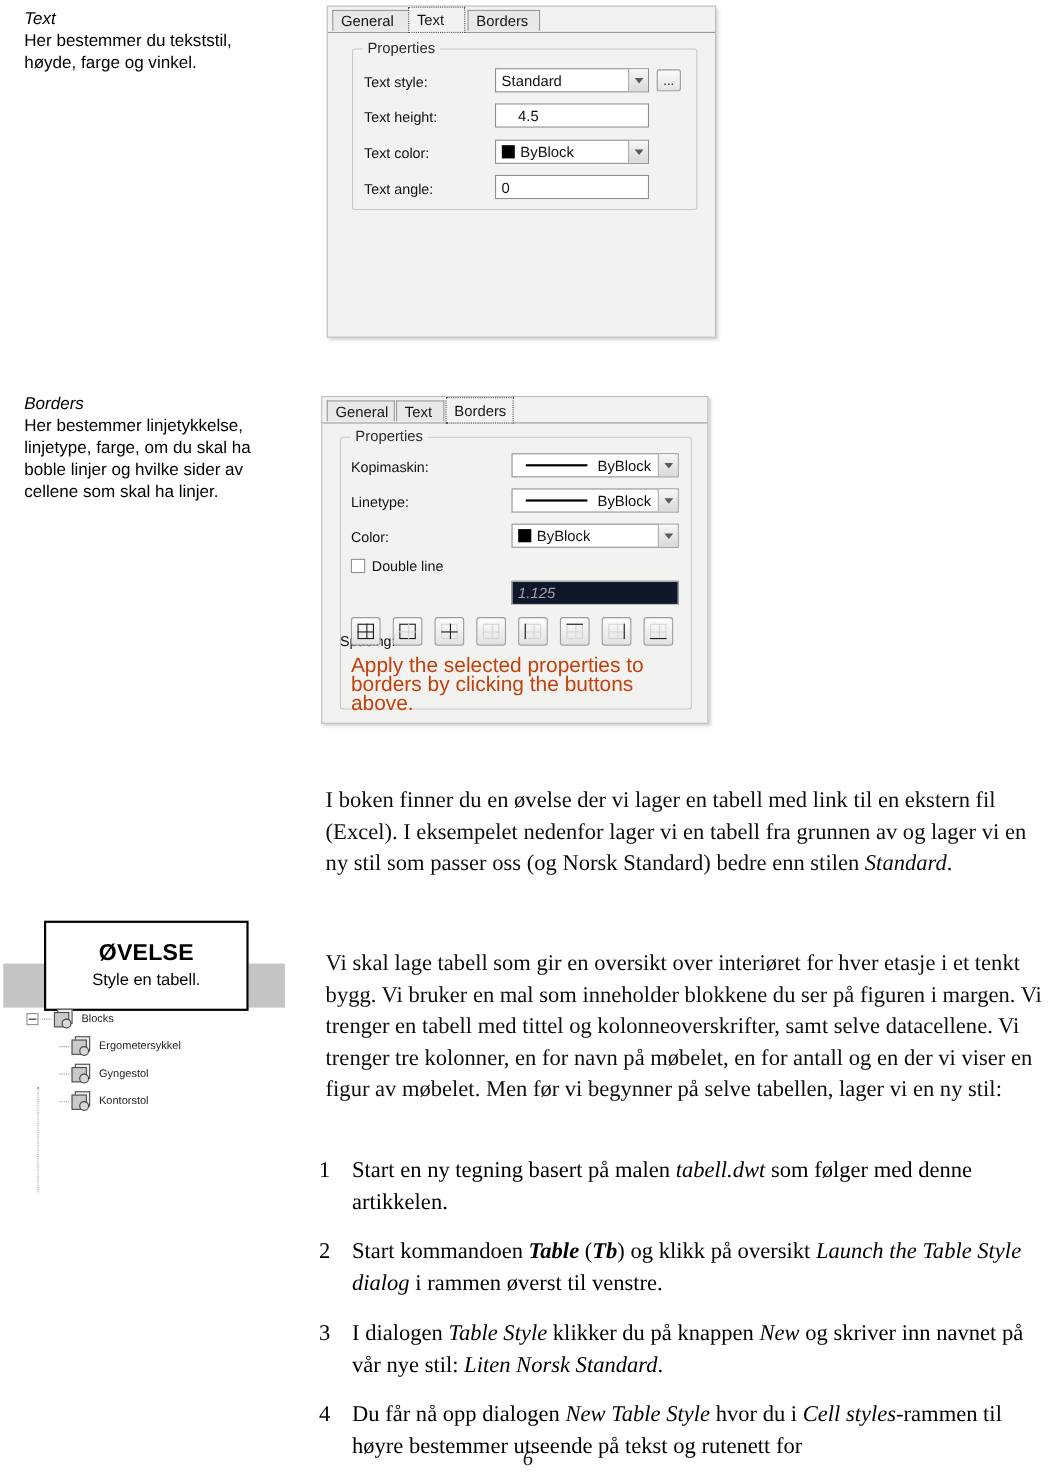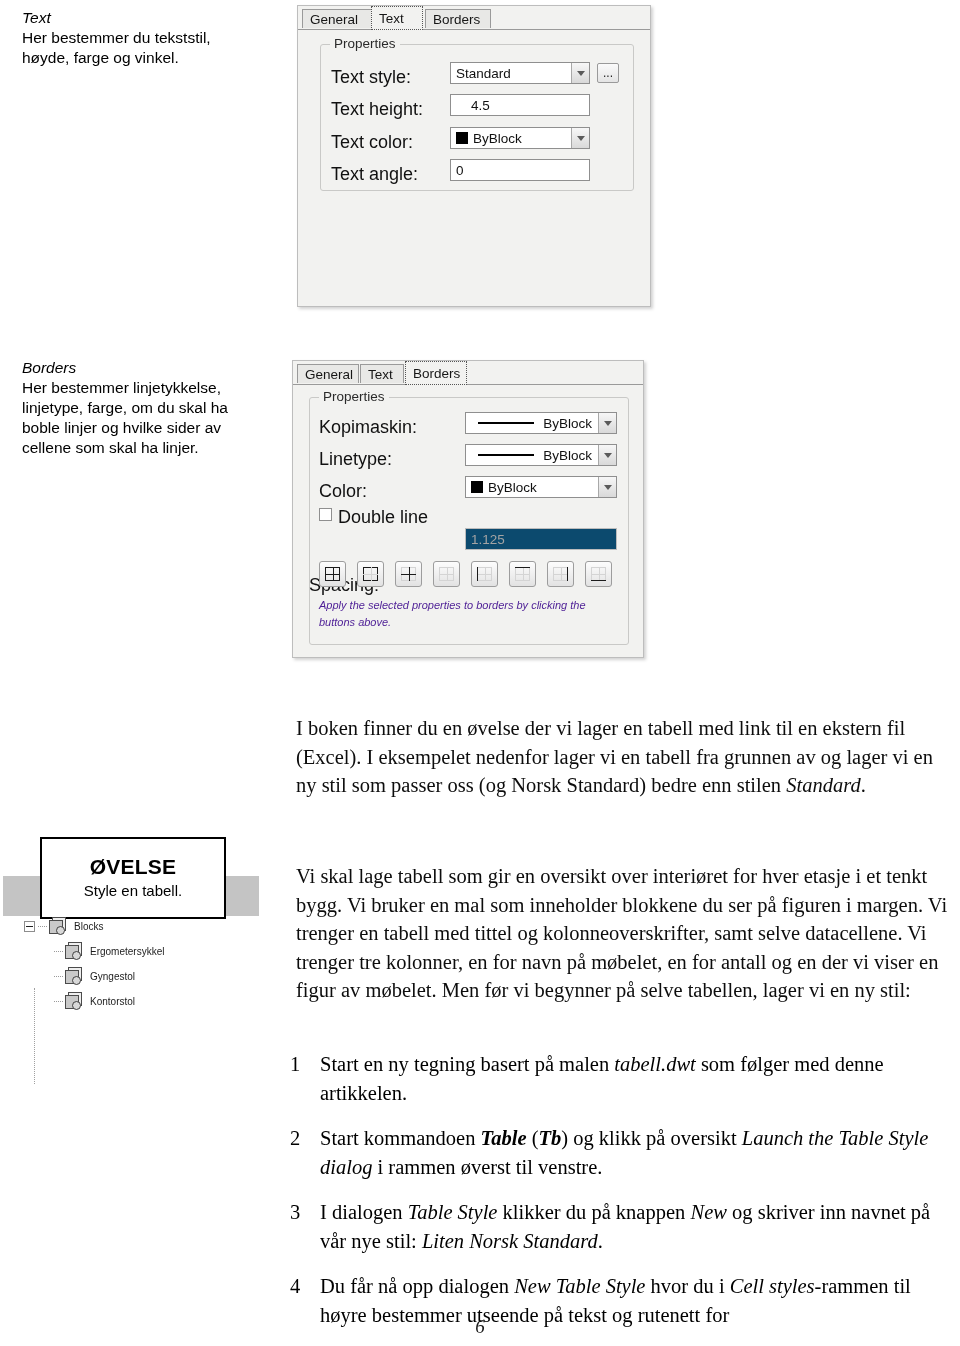--- a/index.html
+++ b/index.html
@@ -75,37 +75,37 @@
     position:absolute;
     top:-9px;left:9px;
     background:#f2f2f0;
     padding:0 4px;
     font-size:13.5px;
     color:#2a2a2a;
   }
 
   .field-label{
     position:absolute;
-    font-size:18px;
+    font-size:13px;
     color:#111;
     white-space:nowrap;
   }
 
   .tbox{
     position:absolute;
     background:#ffffff;
     border:1px solid #8f8f8f;
     box-sizing:border-box;
     font-size:13.5px;
     color:#111;
     display:flex;
     align-items:center;
     padding-left:5px;
   }
-  .tbox.disabled{background:#0c4a6e;color:#a3a3a3;border-color:#bcbcbc;}
+  .tbox.disabled{background:#0f172a;color:#a3a3a3;border-color:#bcbcbc;font-style:italic;}
   .combo{
     position:absolute;
     background:#ffffff;
     border:1px solid #8f8f8f;
     box-sizing:border-box;
     font-size:13.5px;
     color:#111;
     display:flex;
     align-items:center;
     padding-left:5px;
@@ -163,24 +163,23 @@
   .bicon .hl{position:absolute;top:50%;left:0;right:0;height:1px;background:#d4d4d4;}
   .bicon .hl.on{background:#1b1b1b;}
   .bicon .edge{position:absolute;background:#1b1b1b;}
   .bicon .e-l{left:0;top:0;bottom:0;width:1px;}
   .bicon .e-r{right:0;top:0;bottom:0;width:1px;}
   .bicon .e-t{top:0;left:0;right:0;height:1px;}
   .bicon .e-b{bottom:0;left:0;right:0;height:1px;}
 
   .hint{
     position:absolute;
-    font-size:11px;
+    font-size:19px;
     line-height:17px;
-    color:#4c1d95;
-    font-style:italic;
+    color:#c2410c;
   }
 
   
   #ovelse-graybar{
     position:absolute;left:3px;top:876px;width:256px;height:40px;background:#c4c4c4;
   }
   #ovelse-box{
     position:absolute;left:40px;top:837px;width:186px;height:82px;
     background:#ffffff;border:2px solid #000;box-sizing:border-box;
     font-family:"Liberation Sans", sans-serif;

